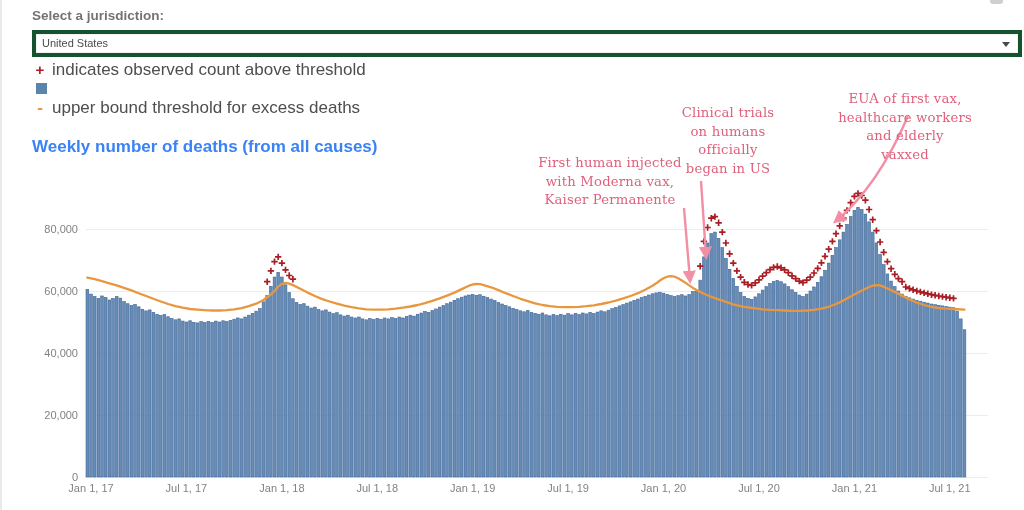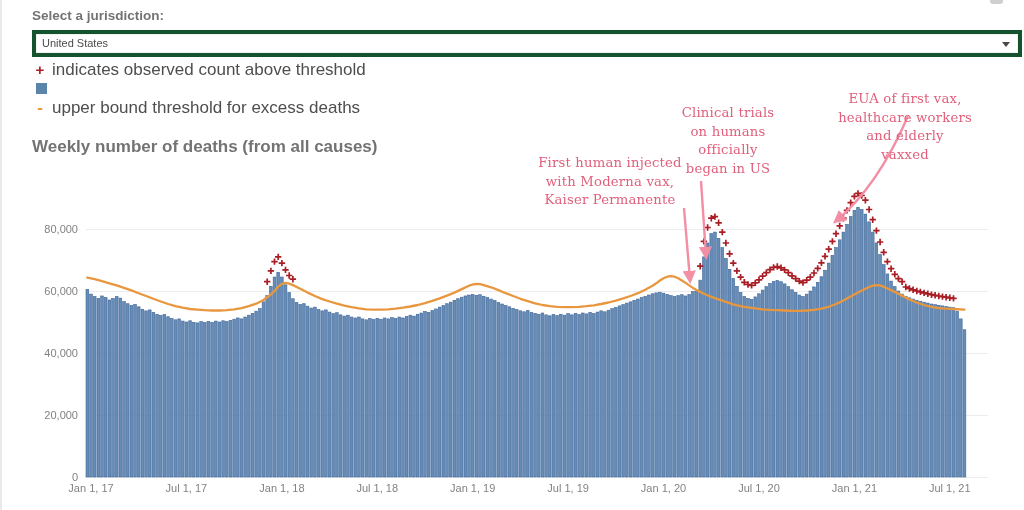--- a/index.html
+++ b/index.html
@@ -12,21 +12,21 @@
   #juris-select .val{position:absolute;left:6px;top:3px;font-size:11px;color:#4a4a4a;}
   #juris-select .caret{position:absolute;right:8px;top:8px;width:0;height:0;
       border-left:4px solid transparent;border-right:4px solid transparent;border-top:5px solid #4a4a4a;}
   #legend{left:30px;top:60px;list-style:none;margin:0;padding:0;}
   #legend li{display:flex;align-items:center;height:19px;}
   #legend .sym{width:16px;flex:0 0 16px;text-align:center;}
   .sym-plus::before{content:"+";color:#a91e25;font-weight:bold;font-size:15px;line-height:14px;}
   .sym-square{width:11px;height:11px;background:#5b84ad;margin-left:2px;}
   .sym-dash::before{content:"-";color:#e8973f;font-weight:900;font-size:17px;line-height:12px;}
   #legend .lbl{font-size:17px;color:#4e4e4e;padding-left:4px;}
-  #chart-title{left:30px;top:137px;font-size:17px;font-weight:bold;color:#737373;}
+  #chart-title{left:30px;top:137px;font-size:17px;font-weight:bold;color:#3b82f6;}
   #chart-wrap{left:0;top:0;width:1024px;height:510px;}
   .ann{position:absolute;font-family:"DejaVu Serif","Liberation Serif",serif;font-size:13.2px;
        line-height:1.42;color:#e0607c;text-align:center;white-space:pre-line;letter-spacing:.2px;}
   #ann-0{left:524px;top:154px;width:168px;text-align:center;}
   #ann-1{left:664px;top:104px;width:124px;}
   #ann-2{left:792px;top:90px;width:144px;margin-left:39px;}
   #top-fragment{left:988px;top:0;width:13px;height:4px;background:#cfcfcf;border-radius:0 0 3px 3px;}
 </style>
 </head>
 <body>

